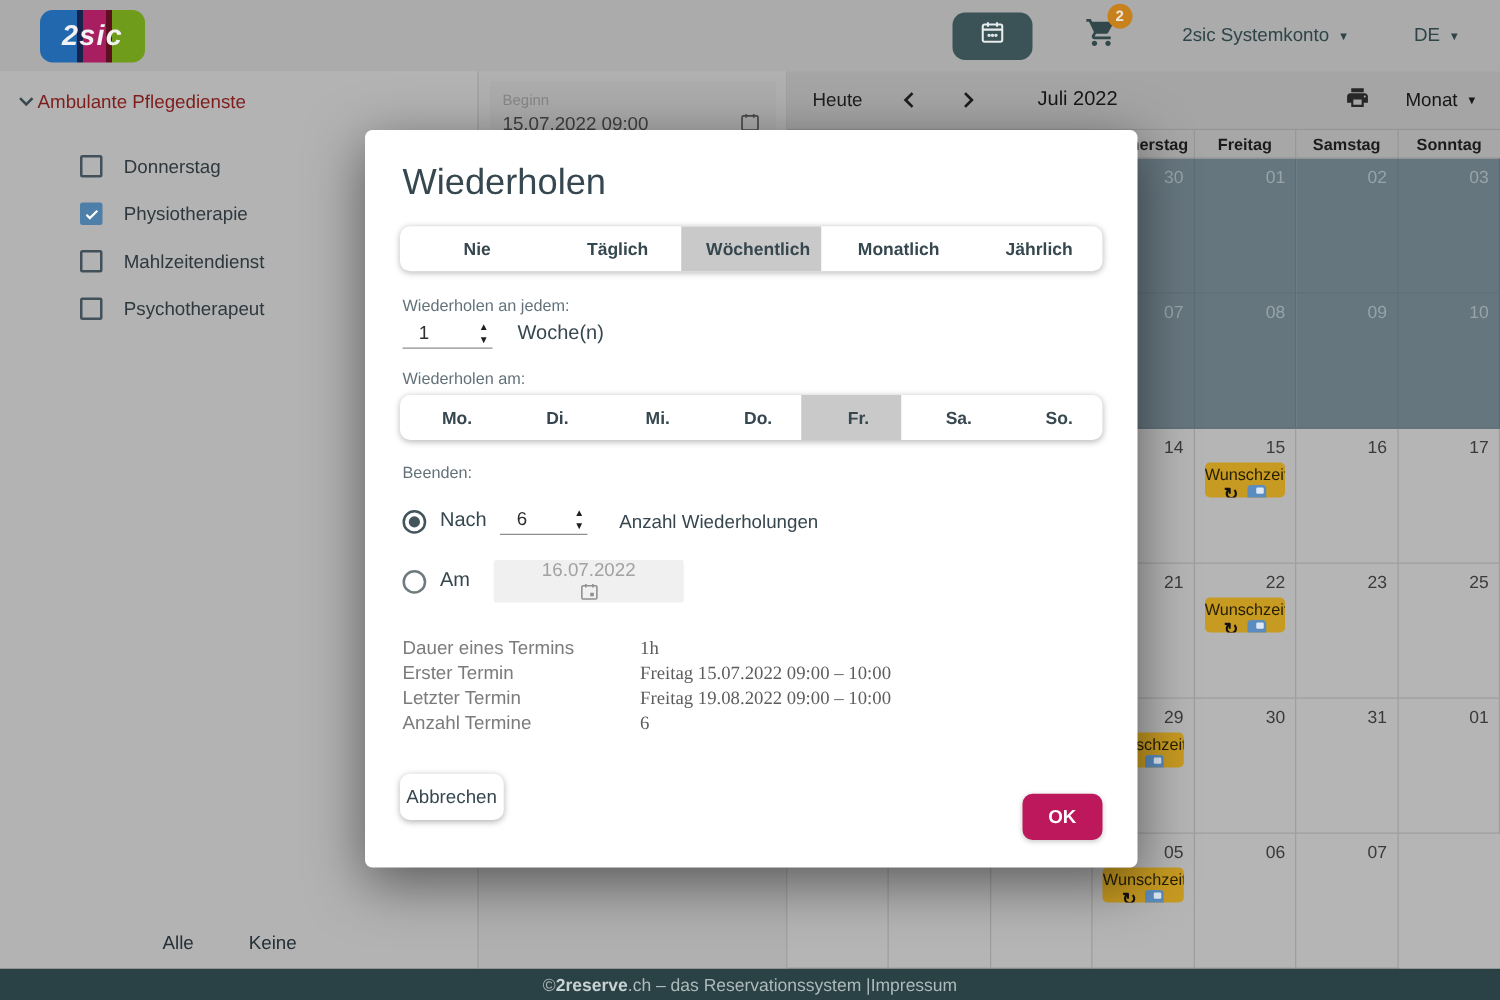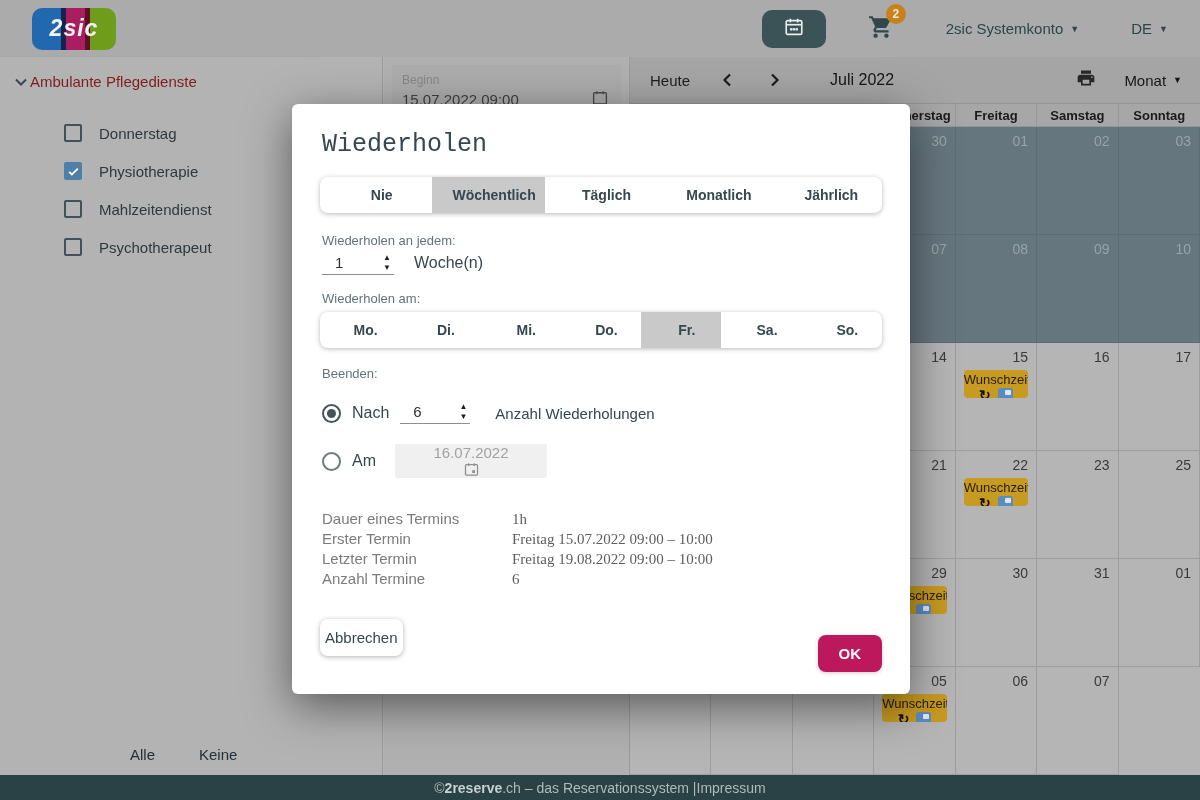--- a/index.html
+++ b/index.html
@@ -74,21 +74,21 @@
 
   
   .footer { position:absolute; left:0; bottom:0; width:1200px; height:25px; background:#2a4145;
     display:flex; align-items:center; justify-content:center; font-size:14px; color:#aebabb; }
   .footer .brand { font-weight:bold; color:#c9d2d2; }
 
   
   .modal { position:absolute; left:292px; top:104px; width:618px; height:590px; background:#ffffff;
     border-radius:6px; box-shadow:0 12px 45px rgba(0,0,0,0.5); padding:24px 28px 22px 28px;
     display:flex; flex-direction:column; z-index:10; }
-  .m-title { font-size:25px; font-weight:400; color:#36474f; margin:2px 0 18px 2px;font-family:Liberation Mono, monospace; }
+  .m-title { font-size:29px; font-weight:400; color:#36474f; margin:2px 0 18px 2px; }
   .segbar { display:flex; background:#fff; border-radius:8px; height:36px; overflow:hidden;
     box-shadow:0 1px 5px rgba(0,0,0,0.28); flex:0 0 36px; }
   .seg { flex:1; display:flex; align-items:center; justify-content:center;
     font-size:14px; font-weight:bold; color:#36474f; cursor:default;padding-left:11px; }
   .seg.selected { background:#c9c9c9; }
   .tabs-bar { margin-bottom:18px; }
   .sec-label { font-size:13px; color:#62727a; margin:2px 0 6px 2px; }
   .interval-row { display:flex; align-items:flex-end; gap:20px; margin:0 0 14px 2px; }
   .num-field { display:flex; align-items:flex-end; justify-content:space-between;
     border-bottom:1px solid #8f8f8f; width:72px; padding-bottom:3px; }
@@ -317,22 +317,22 @@
     <span class="brand">2reserve</span>
     <span>.ch – das Reservationssystem | </span>
     <span>Impressum</span>
 </div>
 
 <div class="modal">
   <div class="m-title">Wiederholen</div>
 
   <div class="segbar tabs-bar" id="tab-bar">
       <div class="seg">Nie</div>
+      <div class="seg">Täglich</div>
       <div class="seg selected">Wöchentlich</div>
-      <div class="seg">Täglich</div>
       <div class="seg">Monatlich</div>
       <div class="seg">Jährlich</div>
     </div>
 
   <div class="sec-label">Wiederholen an jedem:</div>
   <div class="interval-row">
     <div class="num-field">
       <span class="num-val">1</span>
       <span class="spinner">
         <span class="sp-btn">▲</span>

